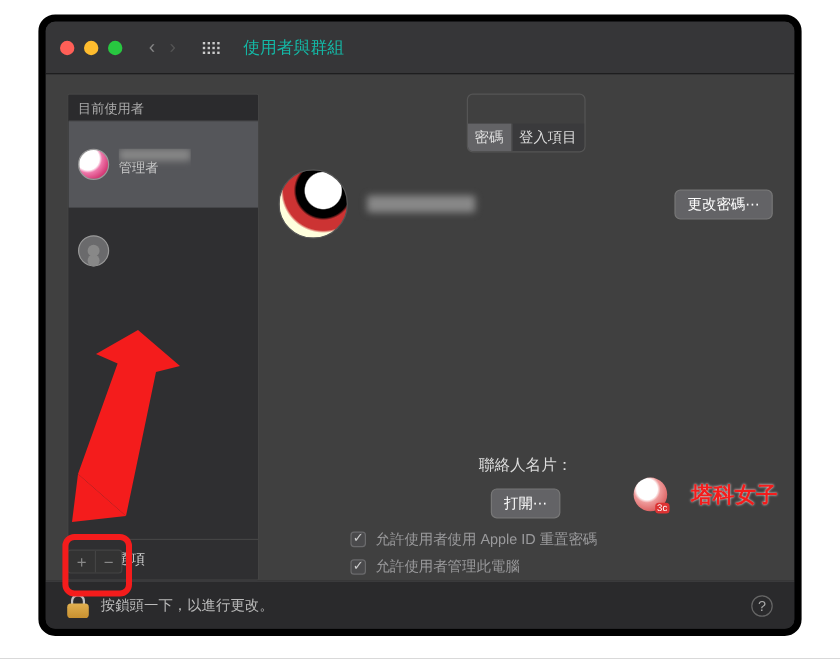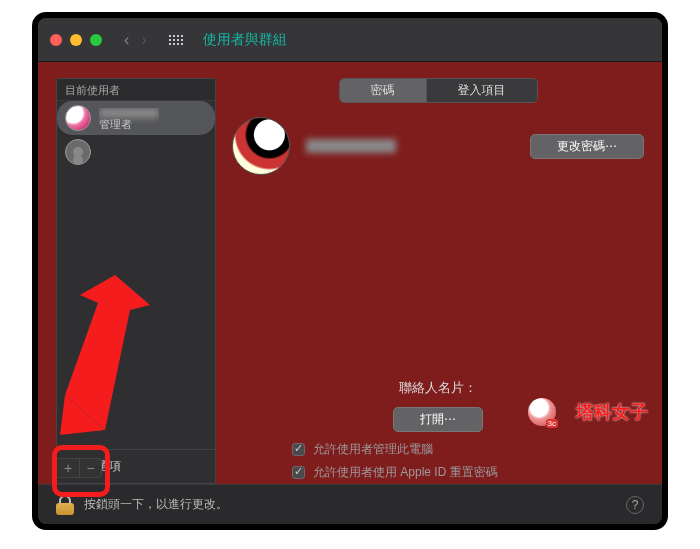--- a/index.html
+++ b/index.html
@@ -64,41 +64,41 @@
     color: #ccc; width: 100%; font-size: 12px;
   }
   .search input::placeholder { color: #888; }
 
   .body {
     display: flex;
     height: calc(100% - 44px - 40px);
     padding: 16px 18px 0 18px;
     gap: 16px;
     position: relative;
-    background: #7f1d1d;
+    background: #404040;
   }
   .sidebar {
     width: 160px;
     border: 1px solid #444;
     border-radius: 2px;
     background: #2f2f31;
     display: flex;
     flex-direction: column;
     overflow: hidden;
   }
   .side-heading {
     font-size: 11px;
     color: #aaa;
     padding: 4px 8px 2px;
     border-bottom: 1px solid #3a3a3c;
     background: #2b2b2d;
   }
   .user-row {
-    display: flex; align-items: flex-end;
-    gap: 8px; padding: 4px 8px; border-radius: 15px;
+    display: flex; align-items: flex-start;
+    gap: 8px; padding: 23px 8px;
   }
   .user-row.selected { background: #55565a; }
   .avatar-sm {
     width: 26px; height: 26px; border-radius: 50%;
     background: radial-gradient(circle at 30% 30%, #fff 0 40%, #e7a 50%, #b04 100%);
     border: 1px solid #999;
     flex-shrink: 0;
   }
   .avatar-sm.generic {
     background: #6a6a6c;
@@ -130,45 +130,46 @@
   }
   .tabs {
     display: flex;
     align-self: center;
     border: 1px solid #555;
     border-radius: 5px;
     overflow: hidden;
     margin-bottom: 14px;
   }
   .tab {
-    padding: 3px 31px;
+    padding: 3px 6px;
     font-size: 12px;
     color: #ddd;
     background: #3a3a3c;
     cursor: default;
+    margin-top: 24px;
   }
   .tab.active { background: #636366; }
   .tab + .tab { border-left: 1px solid #555; }
 
   .profile {
     display: flex; align-items: center; gap: 16px;
     margin-bottom: 8px;
   }
   .avatar-lg {
     width: 58px; height: 58px; border-radius: 50%;
     background: radial-gradient(circle at 65% 30%, #fff 0 28%, #000 30% 42%, #c33 46% 62%, #ffd 66% 100%);
     border: 1px solid #555;
   }
   .profile .blurred { width: 90px; height: 14px; }
   .btn {
     background: #636366;
     color: #fff;
     border: 1px solid #777;
     border-radius: 5px;
-    padding: 3px 26px;
+    padding: 3px 10px;
     font-size: 12px;
     cursor: default;
     white-space: nowrap;
   }
   .profile .btn { margin-left: auto; }
 
   .mid-gap { flex: 1; min-height: 110px; }
   .contact-row {
     display: flex; align-items: center; gap: 10px;
     justify-content: center;
@@ -352,25 +353,25 @@
         <span class="blurred"></span>
         <div class="btn">更改密碼⋯</div>
       </div>
       <div class="mid-gap"></div>
       <div class="contact-row">
         <span>聯絡人名片：</span>
         <div class="btn">打開⋯</div>
       </div>
       <div class="check-row">
         <div class="check on"></div>
-        <span>允許使用者管理此電腦</span>
+        <span>允許使用者使用 Apple ID 重置密碼</span>
       </div>
       <div class="check-row">
         <div class="check on"></div>
-        <span>允許使用者使用 Apple ID 重置密碼</span>
+        <span>允許使用者管理此電腦</span>
       </div>
     </div>
 
     <div class="addremove">
       <span>+</span>
       <span>−</span>
     </div>
   </div>
 
   <div class="footer">

